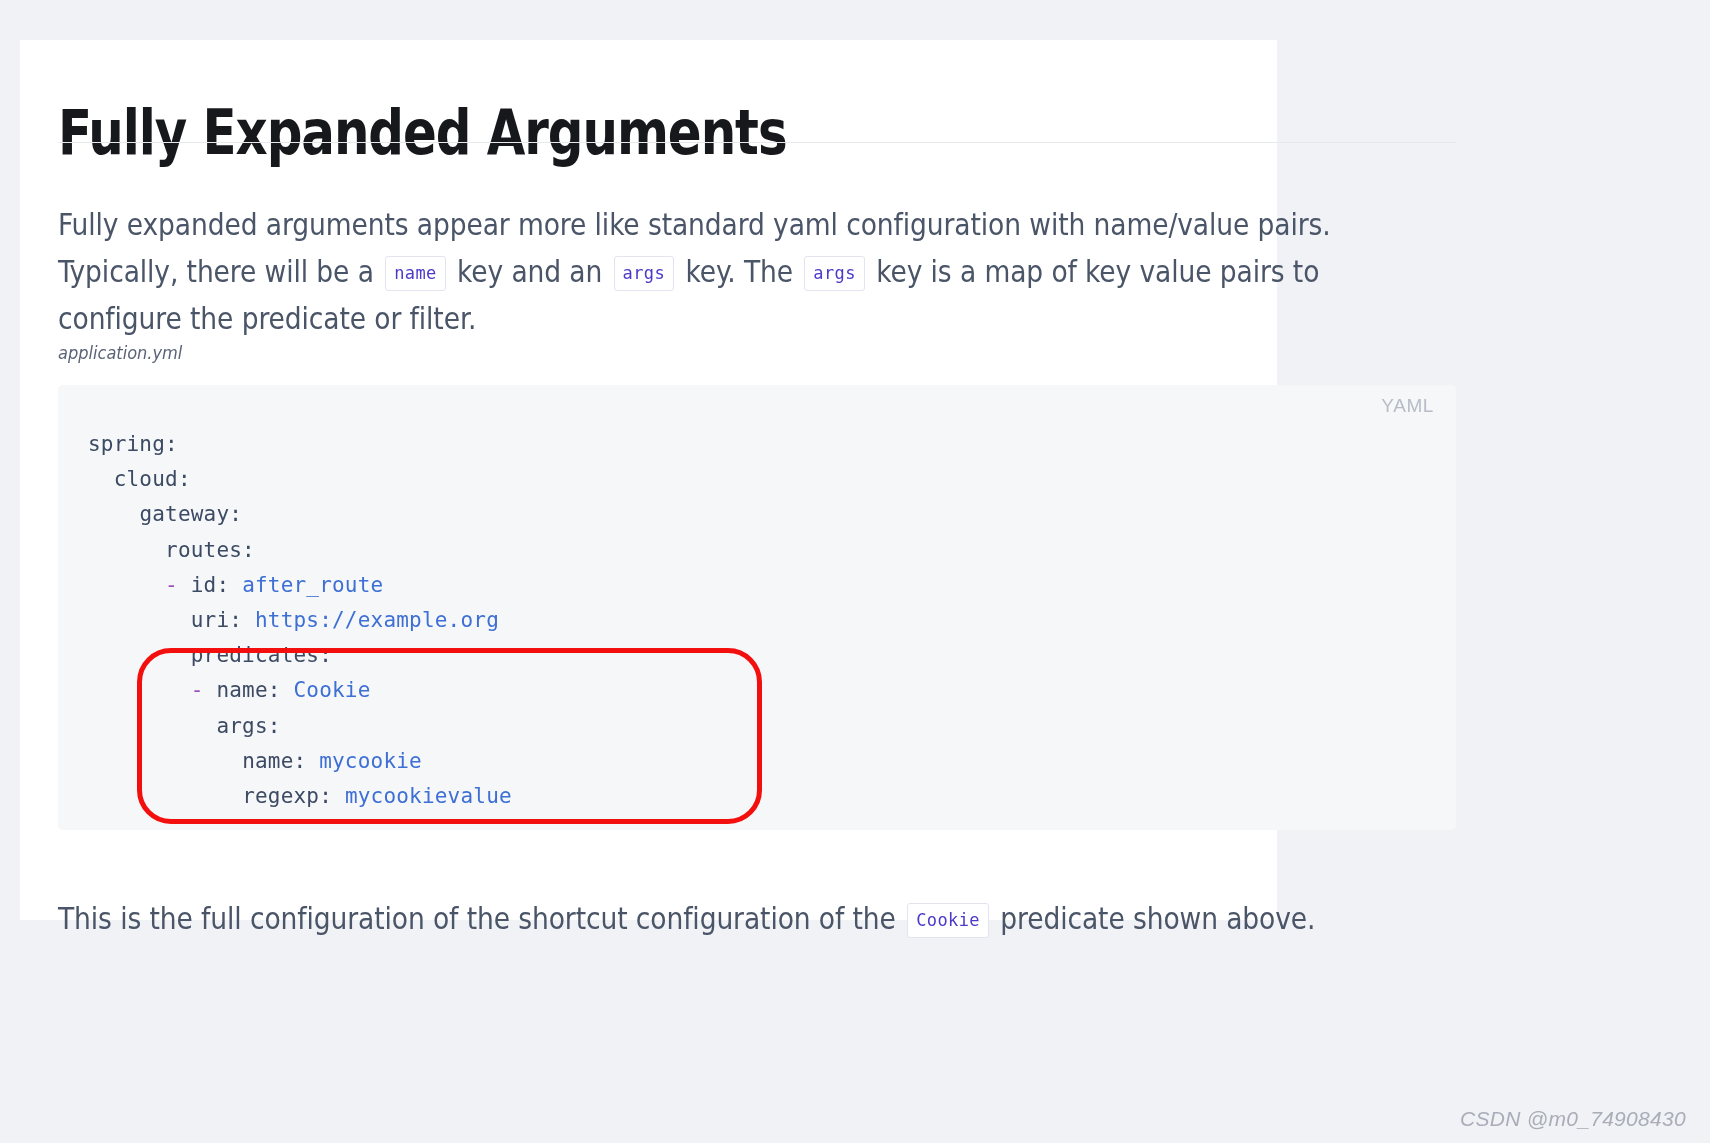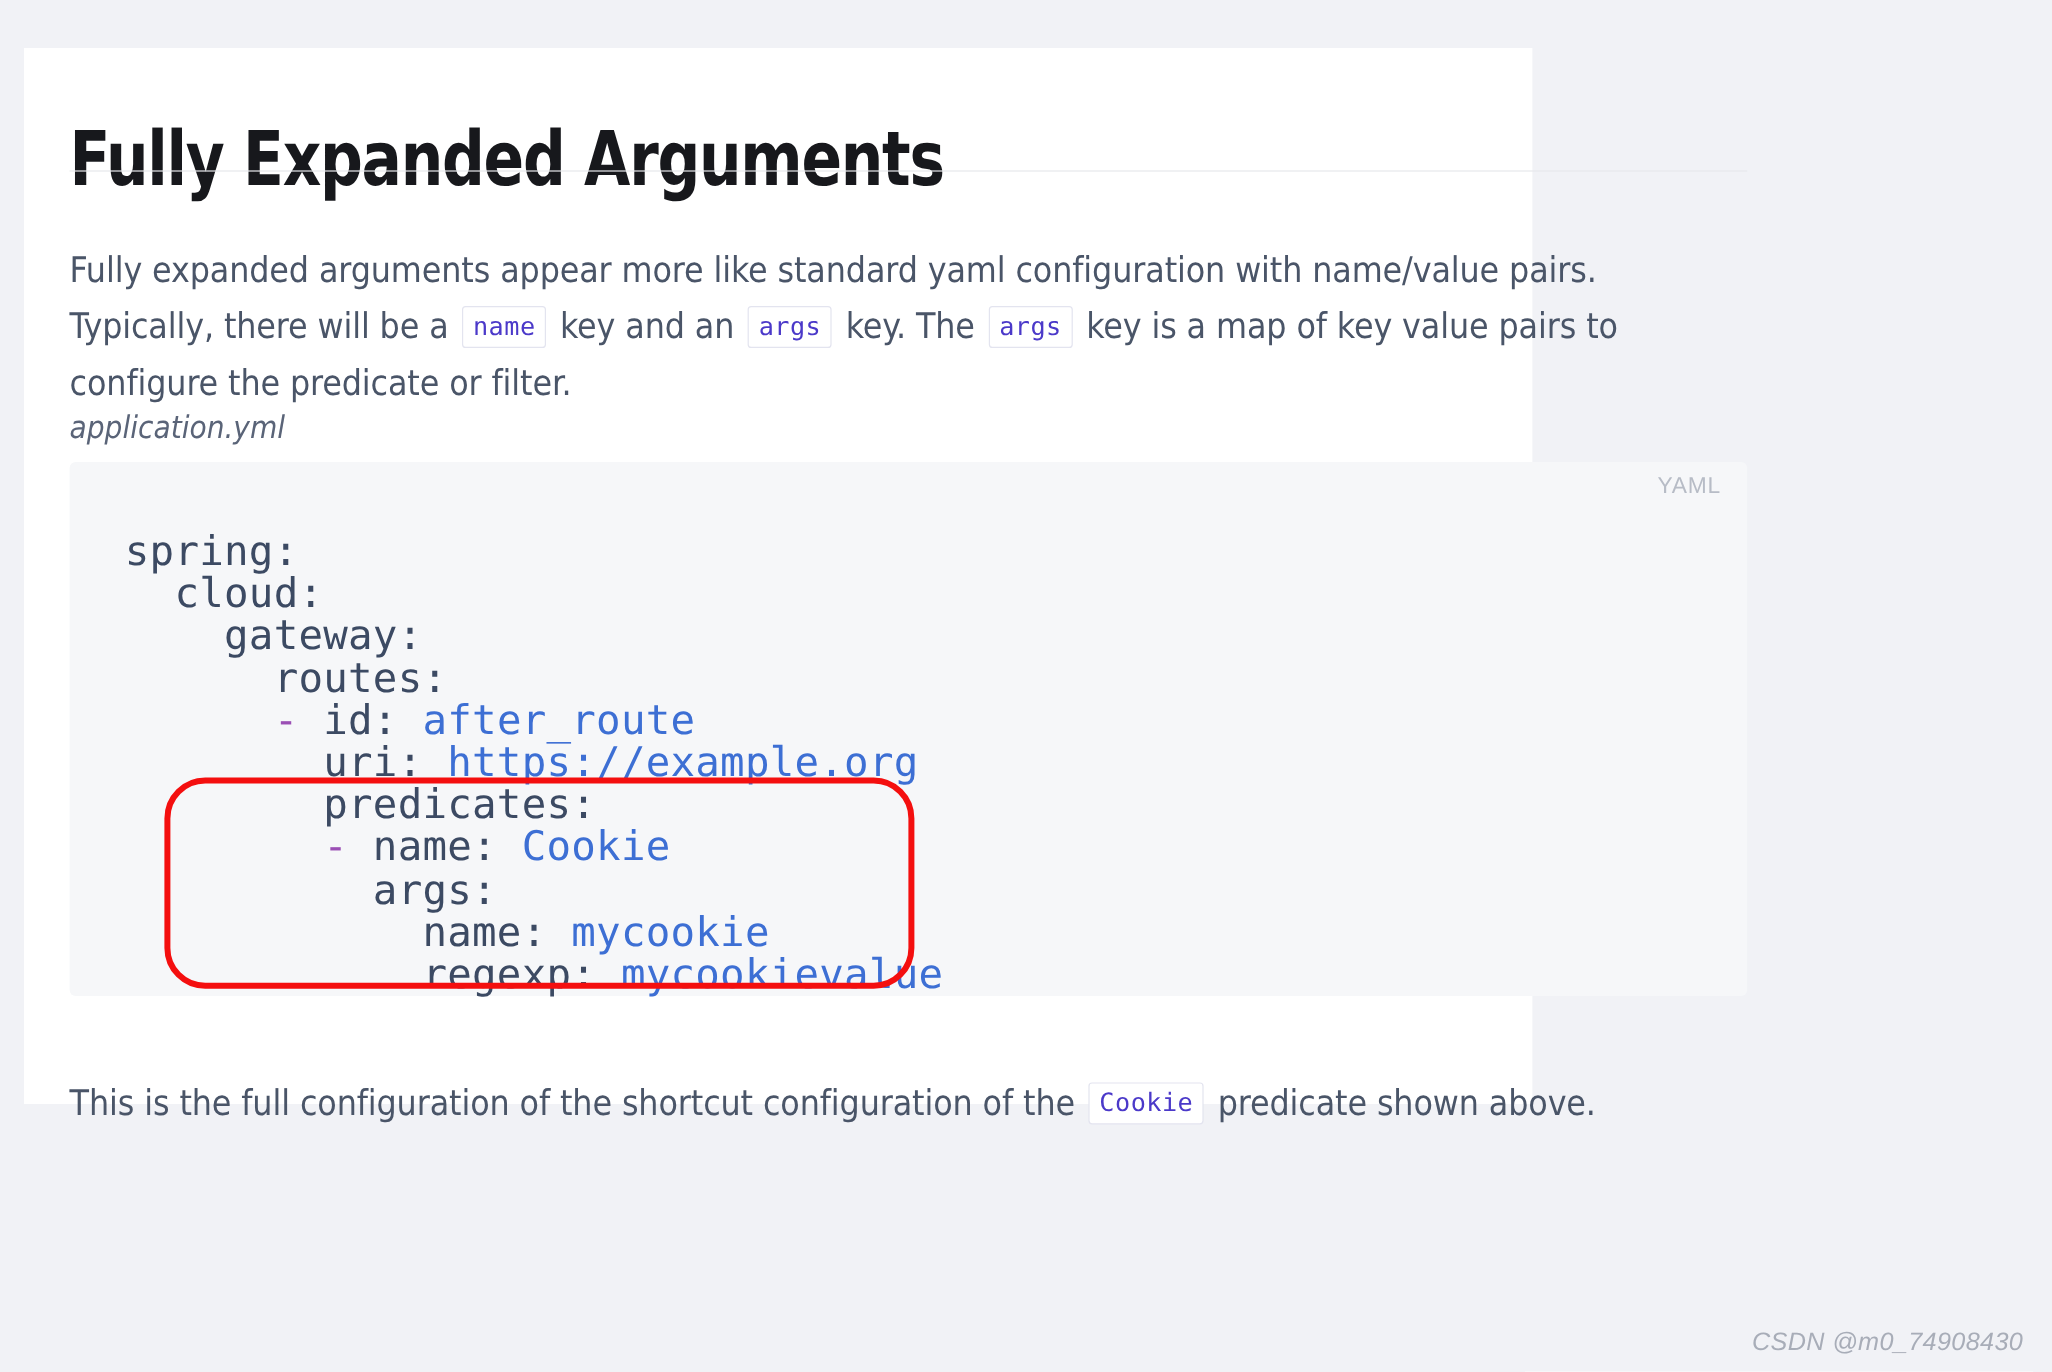--- a/index.html
+++ b/index.html
@@ -75,34 +75,34 @@
   }
 
   
   .code-chip {
     display: inline-block;
     border: 1px solid #e3e4ef;
     border-radius: 3px;
     background: #ffffff;
     color: #4b39c9;
     font-family: "DejaVu Sans Mono", monospace;
-    font-size: 21px;
+    font-size: 17px;
     line-height: 26px;
     padding: 3px 8px 4px 8px;
     vertical-align: 3px;
     margin: 0 3px;
     letter-spacing: 0.4px;
   }
 
   
   #file-caption {
     position: absolute;
     left: 38px;
     top: 302px;
-    font-size: 26px;
+    font-size: 18px;
     font-style: italic;
     color: #5a6478;
     font-family: "DejaVu Sans", sans-serif;
     font-stretch: condensed;
   }
 
   
   #code-block {
     position: absolute;
     left: 38px;
@@ -119,23 +119,23 @@
     top: 10px;
     font-size: 19px;
     color: #b7bcc6;
     font-family: "Liberation Sans", sans-serif;
     letter-spacing: 0.6px;
   }
   #code-listing {
     position: absolute;
     left: 30px;
     top: 42px;
-    margin: 16px;
+    margin: 0;
     font-family: "DejaVu Sans Mono", monospace;
-    font-size: 34px;
+    font-size: 21px;
     line-height: 35.2px;
     color: #3c4a63;
     white-space: pre;
     letter-spacing: 0.2px;
   }
   .tok-dash   { color: #9b4fb5; }
   .tok-value  { color: #3d6fd4; }
   .tok-plain  { color: #3c4a63; }
 
   

